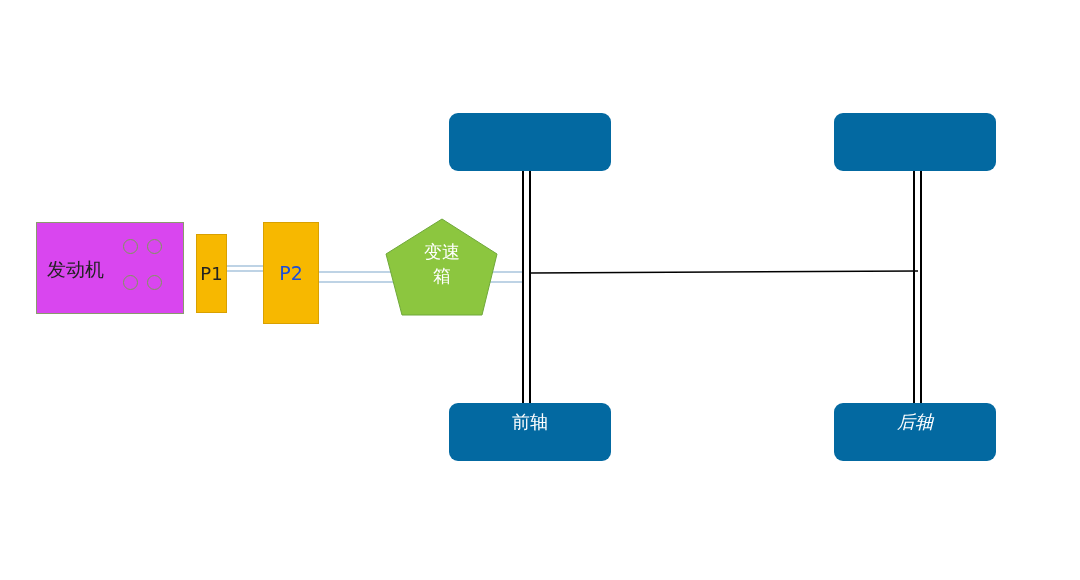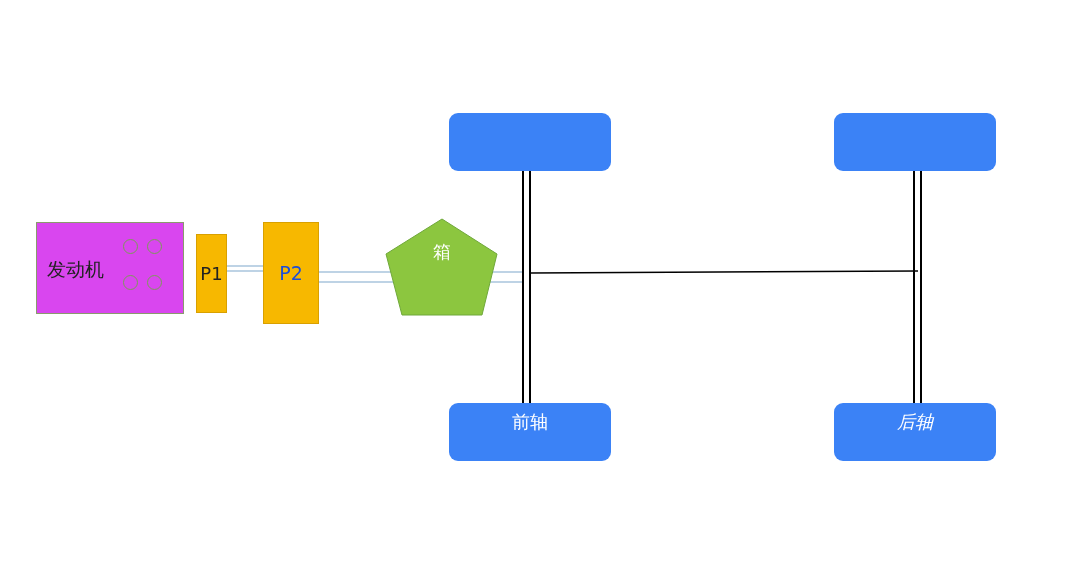--- a/index.html
+++ b/index.html
@@ -8,21 +8,21 @@
   .abs { position:absolute; }
   svg.lines { position:absolute; left:0; top:0; }
   .engine { left:36px; top:222px; width:148px; height:92px; border:1px solid #8a9a6e; background:#d946ef; box-sizing:border-box; }
   .engine-label { left:10px; top:34px; font-size:19px; color:#222; }
   .cyl { width:15px; height:15px; border:1.3px solid #7d9a5a; border-radius:50%; box-sizing:border-box; }
   .p1 { left:196px; top:234px; width:31px; height:79px; background:#f7b800; border:1px solid #d9a000; box-sizing:border-box;
         display:flex; align-items:center; justify-content:center; font-size:18px; color:#222; }
   .p2 { left:263px; top:222px; width:56px; height:102px; background:#f7b800; border:1px solid #d9a000; box-sizing:border-box;
         display:flex; align-items:center; justify-content:center; font-size:19px; color:#1d4ed8; }
   .gear-text { left:385px; top:240px; width:114px; text-align:center; font-size:18px; line-height:24px; color:#fff; }
-  .wheel { width:162px; height:58px; background:#3b82f6; border-radius:9px; display:flex; align-items:center; justify-content:center;
+  .wheel { width:162px; height:58px; background:#0369a1; border-radius:9px; display:flex; align-items:center; justify-content:center;
            color:#fff; font-size:18px; }
   .wheel span { margin-top:-20px; }
 </style>
 </head>
 <body>
 
 <svg class="lines" width="1080" height="580">
 
   <line x1="227" y1="266" x2="263" y2="266" stroke="#a8c4dc" stroke-width="1.5"></line>
   <line x1="227" y1="271" x2="263" y2="271" stroke="#a8c4dc" stroke-width="1.5"></line>
@@ -51,20 +51,21 @@
 
 <div class="abs p1">
   <span>P1</span>
 </div>
 
 <div class="abs p2">
   <span>P2</span>
 </div>
 
 <div class="abs gear-text">
+  <div>变速</div>
   <div>箱</div>
 </div>
 
 <div class="abs wheel" style="left:449px;top:113px;"></div>
 <div class="abs wheel" style="left:449px;top:403px;">
   <span>前轴</span>
 </div>
 <div class="abs wheel" style="left:834px;top:113px;"></div>
 <div class="abs wheel" style="left:834px;top:403px;font-style:italic;">
   <span>后轴</span>

